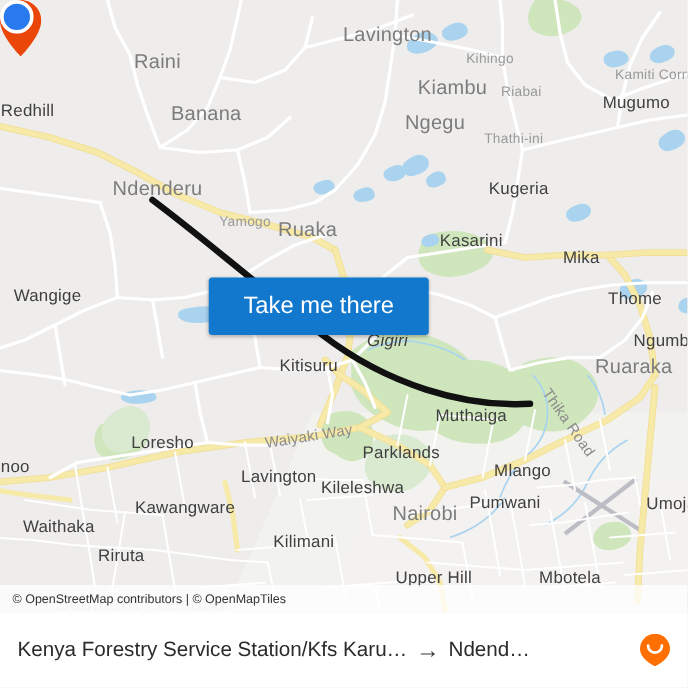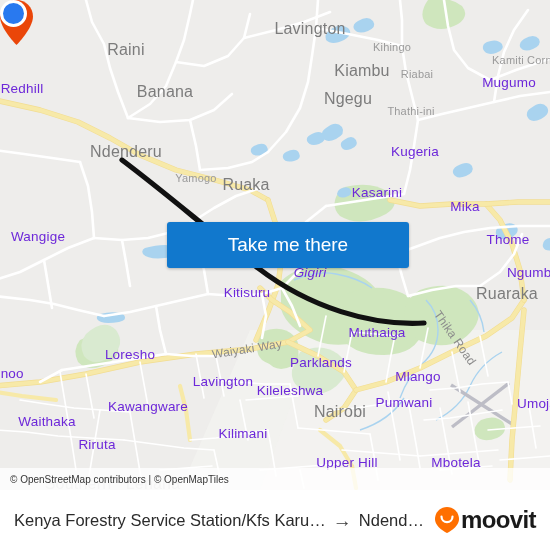--- a/index.html
+++ b/index.html
@@ -21,39 +21,39 @@
 
   .lbl{
     position:absolute;
     color:#8d8d8d;
     white-space:nowrap;
     pointer-events:none;
     transform:translate(-50%,-50%);
     letter-spacing:.2px;
   }
   .lbl.big{font-size:16px;color:#7c7c7c;}
-  .lbl.mid{font-size:13.5px;color:#6d28d9;}
+  .lbl.mid{font-size:13.5px;color:#404040;}
   .lbl.sm{font-size:11px;color:#9a9a9a;}
   .lbl.road{color:#8b8b8b;font-size:12px;}
   .lbl.faded{color:#cfcfcf;margin-left:40px;}
 
   
   #attrib{
     position:absolute;left:0;bottom:0;width:550px;height:22px;
     background:rgba(255,255,255,.78);
     display:flex;align-items:center;
   }
   #attrib span{
     font-size:10px;color:#333;padding-left:10px;
     font-family:"Liberation Sans", sans-serif;
   }
 
   
   #takeme{
-    position:absolute;left:167px;top:222px;width:242px;height:46px;
+    position:absolute;left:167px;top:222px;width:176px;height:46px;
     background:#1178cd;
     border:none;border-radius:3px;
     color:#fff;font-size:19px;
     font-family:"Liberation Sans", sans-serif;
     cursor:pointer;
     box-shadow:0 1px 3px rgba(0,0,0,.25);
     display:flex;align-items:center;justify-content:center;
     z-index:40;
   }
 
@@ -330,17 +330,16 @@
     <div id="fr">
       <div class="ftxt" id="forigin">Kenya Forestry Service Station/Kfs Karu…</div>
       <div id="farrow">→</div>
       <div class="ftxt" id="fdest">Ndend…</div>
     </div>
     <div id="logo">
       <svg width="24" height="26" viewBox="0 0 24 26">
         <path d="M12 0C5.4 0 0 5.4 0 12c0 8.7 12 14 12 14s12-5.3 12-14C24 5.4 18.6 0 12 0z" fill="#ff6f00"></path>
         <path d="M6.5 9.5c0 3.2 2.4 5.6 5.5 5.6s5.5-2.4 5.5-5.6" fill="none" stroke="#ffffff" stroke-width="2.2" stroke-linecap="round"></path>
       </svg>
-      <span id="logotxt">moovit</span>
     </div>
   </div>
 
 </div>
 
 </body></html>

